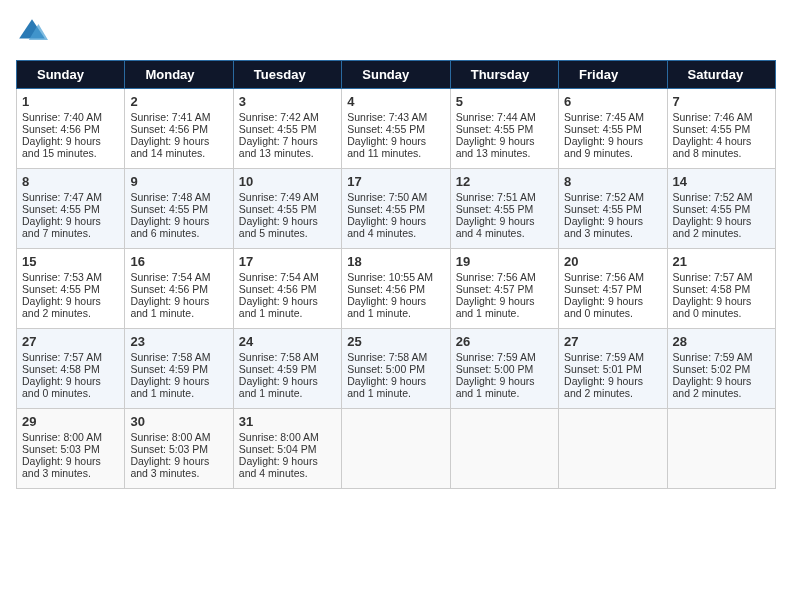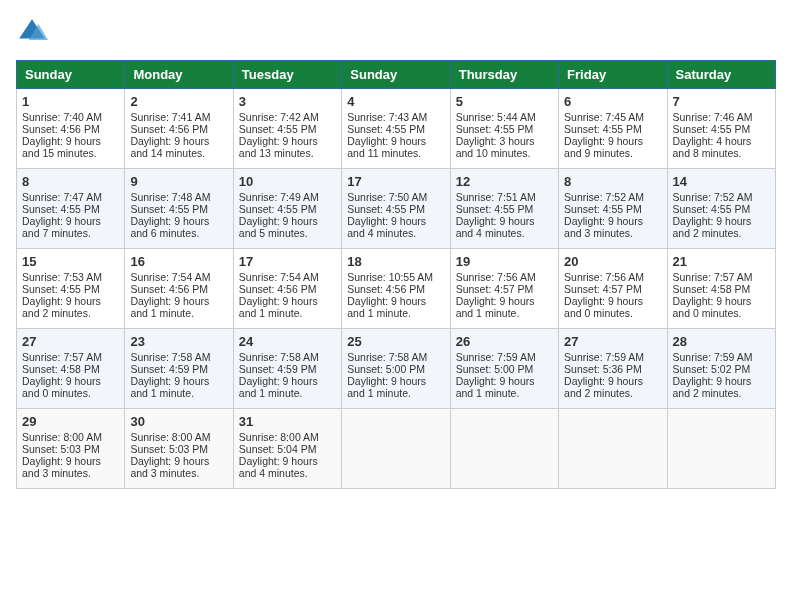--- a/index.html
+++ b/index.html
@@ -44,25 +44,25 @@
     .location {
       font-size: 15px;
       color: #555;
     }
     table {
       width: 100%;
       border-collapse: collapse;
       table-layout: fixed;
     }
     thead tr th {
-      background: #15803d;
+      background: #0f172a;
       color: #fff;
       font-size: 13px;
       font-weight: bold;
-      padding: 6px 8px;
+      padding: 6px 20px;
       text-align: left;
       border: 1px solid #2a6aa0;
     }
     tbody tr td {
       border: 1px solid #ccc;
       vertical-align: top;
       padding: 5px 5px 6px 5px;
       font-size: 10.5px;
       color: #333;
       background: #fff;
@@ -114,23 +114,23 @@
         <th>Sunday</th>
         <th>Thursday</th>
         <th>Friday</th>
         <th>Saturday</th>
       </tr>
   </thead>
   <tbody id="calendar-body">
   <tr>
         <td><span class="day-num">1</span><span>Sunrise: 7:40 AM</span><br><span>Sunset: 4:56 PM</span><br><span>Daylight: 9 hours and 15 minutes.</span></td>
         <td><span class="day-num">2</span><span>Sunrise: 7:41 AM</span><br><span>Sunset: 4:56 PM</span><br><span>Daylight: 9 hours and 14 minutes.</span></td>
-        <td><span class="day-num">3</span><span>Sunrise: 7:42 AM</span><br><span>Sunset: 4:55 PM</span><br><span>Daylight: 9 hours and 13 minutes.</span></td>
+        <td><span class="day-num">3</span><span>Sunrise: 7:42 AM</span><br><span>Sunset: 4:55 PM</span><br><span>Daylight: 7 hours and 13 minutes.</span></td>
         <td><span class="day-num">4</span><span>Sunrise: 7:43 AM</span><br><span>Sunset: 4:55 PM</span><br><span>Daylight: 9 hours and 11 minutes.</span></td>
-        <td><span class="day-num">5</span><span>Sunrise: 5:44 AM</span><br><span>Sunset: 4:55 PM</span><br><span>Daylight: 3 hours and 10 minutes.</span></td>
+        <td><span class="day-num">5</span><span>Sunrise: 7:44 AM</span><br><span>Sunset: 4:55 PM</span><br><span>Daylight: 9 hours and 13 minutes.</span></td>
         <td><span class="day-num">6</span><span>Sunrise: 7:45 AM</span><br><span>Sunset: 4:55 PM</span><br><span>Daylight: 9 hours and 9 minutes.</span></td>
         <td><span class="day-num">7</span><span>Sunrise: 7:46 AM</span><br><span>Sunset: 4:55 PM</span><br><span>Daylight: 4 hours and 8 minutes.</span></td>
       </tr>
       <tr>
         <td><span class="day-num">8</span><span>Sunrise: 7:47 AM</span><br><span>Sunset: 4:55 PM</span><br><span>Daylight: 9 hours and 7 minutes.</span></td>
         <td><span class="day-num">9</span><span>Sunrise: 7:48 AM</span><br><span>Sunset: 4:55 PM</span><br><span>Daylight: 9 hours and 6 minutes.</span></td>
         <td><span class="day-num">10</span><span>Sunrise: 7:49 AM</span><br><span>Sunset: 4:55 PM</span><br><span>Daylight: 9 hours and 5 minutes.</span></td>
         <td><span class="day-num">17</span><span>Sunrise: 7:50 AM</span><br><span>Sunset: 4:55 PM</span><br><span>Daylight: 9 hours and 4 minutes.</span></td>
         <td><span class="day-num">12</span><span>Sunrise: 7:51 AM</span><br><span>Sunset: 4:55 PM</span><br><span>Daylight: 9 hours and 4 minutes.</span></td>
         <td><span class="day-num">8</span><span>Sunrise: 7:52 AM</span><br><span>Sunset: 4:55 PM</span><br><span>Daylight: 9 hours and 3 minutes.</span></td>
@@ -144,21 +144,21 @@
         <td><span class="day-num">19</span><span>Sunrise: 7:56 AM</span><br><span>Sunset: 4:57 PM</span><br><span>Daylight: 9 hours and 1 minute.</span></td>
         <td><span class="day-num">20</span><span>Sunrise: 7:56 AM</span><br><span>Sunset: 4:57 PM</span><br><span>Daylight: 9 hours and 0 minutes.</span></td>
         <td><span class="day-num">21</span><span>Sunrise: 7:57 AM</span><br><span>Sunset: 4:58 PM</span><br><span>Daylight: 9 hours and 0 minutes.</span></td>
       </tr>
       <tr>
         <td><span class="day-num">27</span><span>Sunrise: 7:57 AM</span><br><span>Sunset: 4:58 PM</span><br><span>Daylight: 9 hours and 0 minutes.</span></td>
         <td><span class="day-num">23</span><span>Sunrise: 7:58 AM</span><br><span>Sunset: 4:59 PM</span><br><span>Daylight: 9 hours and 1 minute.</span></td>
         <td><span class="day-num">24</span><span>Sunrise: 7:58 AM</span><br><span>Sunset: 4:59 PM</span><br><span>Daylight: 9 hours and 1 minute.</span></td>
         <td><span class="day-num">25</span><span>Sunrise: 7:58 AM</span><br><span>Sunset: 5:00 PM</span><br><span>Daylight: 9 hours and 1 minute.</span></td>
         <td><span class="day-num">26</span><span>Sunrise: 7:59 AM</span><br><span>Sunset: 5:00 PM</span><br><span>Daylight: 9 hours and 1 minute.</span></td>
-        <td><span class="day-num">27</span><span>Sunrise: 7:59 AM</span><br><span>Sunset: 5:36 PM</span><br><span>Daylight: 9 hours and 2 minutes.</span></td>
+        <td><span class="day-num">27</span><span>Sunrise: 7:59 AM</span><br><span>Sunset: 5:01 PM</span><br><span>Daylight: 9 hours and 2 minutes.</span></td>
         <td><span class="day-num">28</span><span>Sunrise: 7:59 AM</span><br><span>Sunset: 5:02 PM</span><br><span>Daylight: 9 hours and 2 minutes.</span></td>
       </tr>
       <tr class="last-row">
         <td><span class="day-num">29</span><span>Sunrise: 8:00 AM</span><br><span>Sunset: 5:03 PM</span><br><span>Daylight: 9 hours and 3 minutes.</span></td>
         <td><span class="day-num">30</span><span>Sunrise: 8:00 AM</span><br><span>Sunset: 5:03 PM</span><br><span>Daylight: 9 hours and 3 minutes.</span></td>
         <td><span class="day-num">31</span><span>Sunrise: 8:00 AM</span><br><span>Sunset: 5:04 PM</span><br><span>Daylight: 9 hours and 4 minutes.</span></td>
         <td class="empty-cell"></td>
         <td class="empty-cell"></td>
         <td class="empty-cell"></td>
         <td class="empty-cell"></td>

